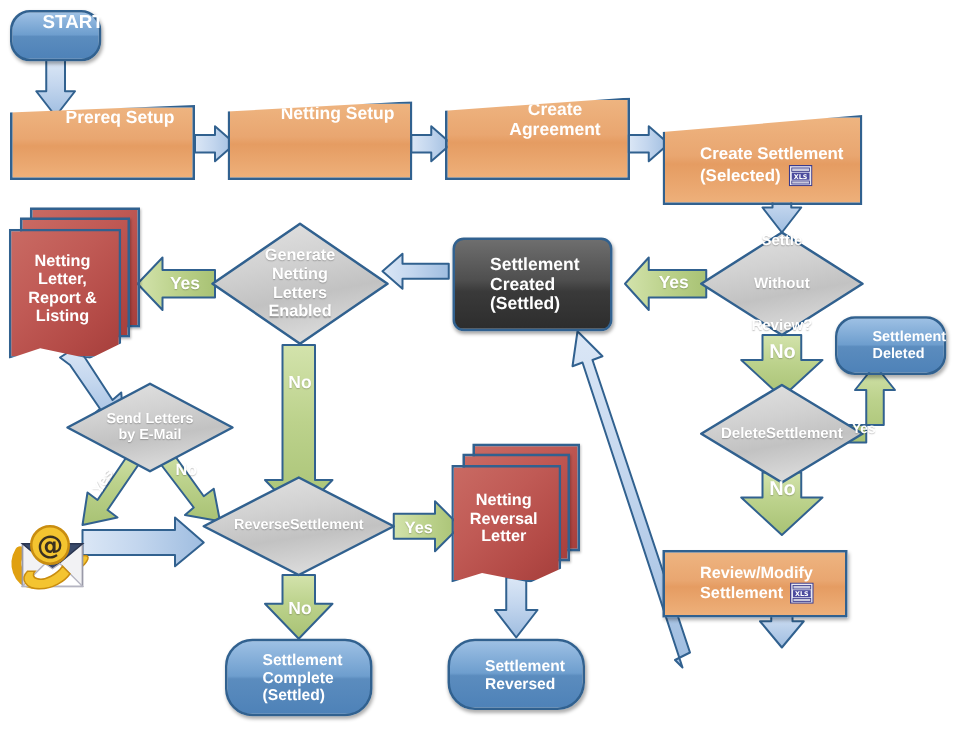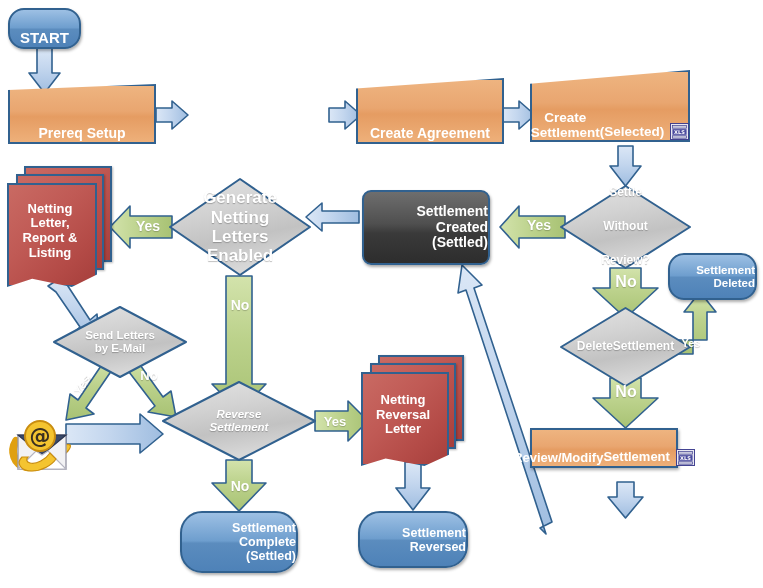--- a/index.html
+++ b/index.html
@@ -1,21 +1,21 @@
 <!DOCTYPE html>
 <html><head>
 <meta charset="utf-8">
 <style>
   html,body{margin:0;padding:0;background:#ffffff;}
   body{font-family:"Liberation Sans",sans-serif;}
   #canvas{position:relative;width:763px;height:588px;background:#ffffff;overflow:hidden;}
   #svg-layer{position:absolute;left:0;top:0;width:763px;height:588px;}
 
-  .node{position:absolute;box-sizing:border-box;display:flex;align-items:flex-end;justify-content:center;
-        text-align:center;color:#ffffff;font-weight:bold;line-height:1.12;z-index:5;}
+  .node{position:absolute;box-sizing:border-box;display:flex;align-items:flex-start;justify-content:center;
+        text-align:center;color:#ffffff;font-weight:bold;line-height:1.12;z-index:5;padding-left:28px;}
 
   
   .term{border:2px solid #31618f;border-radius:16px;
         background:linear-gradient(to bottom,#9dc0e4 0%,#6e9ece 48%,#5b8cbe 52%,#4e82b8 100%);
         box-shadow:1px 2px 3px rgba(0,0,0,.32);}
   .term.big{border-radius:22px;}
 
   
   .proc{border:2px solid #31618f;
         background:linear-gradient(to bottom,#eeb480 0%,#e9a670 45%,#e59c62 55%,#eeb07a 100%);
@@ -136,27 +136,31 @@
 
   <div class="node term" style="left:8px;top:8px;width:73px;height:41px;font-size:15px;">
     <span>START</span>
   </div>
 
   <div class="node proc" style="left:8px;top:84px;width:148px;height:60px;font-size:14px;
               clip-path:polygon(0% 10%,100% 0%,100% 100%,0% 100%);">
     <span>Prereq Setup</span>
   </div>
 
+  <div class="node proc" style="left:182px;top:81px;width:148px;height:63px;font-size:14px;
+              clip-path:polygon(0% 13%,100% 0%,100% 100%,0% 100%);">
+    <span>Netting Setup</span>
+  </div>
 
   <div class="node proc" style="left:356px;top:78px;width:148px;height:66px;font-size:14px;
               clip-path:polygon(0% 16%,100% 0%,100% 100%,0% 100%);">
     <span>Create Agreement</span>
   </div>
 
-  <div class="node proc" style="left:530px;top:70px;width:160px;height:72px;font-size:13.5px;flex-direction:row;
+  <div class="node proc" style="left:530px;top:92px;width:160px;height:72px;font-size:13.5px;flex-direction:column;
               clip-path:polygon(0% 19%,100% 0%,100% 100%,0% 100%);padding-top:8px;">
     <span>Create Settlement</span>
     <span style="display:flex;align-items:center;justify-content:center;margin-top:2px;">
       <span>(Selected)</span>
       <span class="xls">
         <svg viewBox="0 0 20 18" width="19" height="17">
           <rect x="0.5" y="0.5" width="19" height="17" fill="#e8e8f2" stroke="#3a3a8c" stroke-width="1"></rect>
           <rect x="2.5" y="2.5" width="15" height="3" fill="#c8c8dd" stroke="#3a3a8c" stroke-width="0.7"></rect>
           <rect x="2.5" y="6.5" width="15" height="6" fill="#4b4b9e"></rect>
           <text x="10" y="11.6" font-family="DejaVu Sans, sans-serif" font-size="5.4" font-weight="bold" fill="#ffffff" text-anchor="middle">XLS</text>
@@ -185,39 +189,39 @@
       <span>Delete</span>
       <span>Settlement</span>
     </div>
   </div>
 
   <div class="node term" style="left:668px;top:253px;width:89px;height:47px;font-size:11.5px;flex-direction:column;">
     <span>Settlement</span>
     <span>Deleted</span>
   </div>
 
-  <div class="node proc" style="left:530px;top:428px;width:148px;height:40px;font-size:13px;flex-direction:row;">
+  <div class="node proc" style="left:530px;top:440px;width:148px;height:54px;font-size:13px;flex-direction:column;">
     <span>Review/Modify</span>
     <span style="display:flex;align-items:center;justify-content:center;margin-top:1px;">
       <span>Settlement</span>
       <span class="xls">
         <svg viewBox="0 0 20 18" width="19" height="17">
           <rect x="0.5" y="0.5" width="19" height="17" fill="#e8e8f2" stroke="#3a3a8c" stroke-width="1"></rect>
           <rect x="2.5" y="2.5" width="15" height="3" fill="#c8c8dd" stroke="#3a3a8c" stroke-width="0.7"></rect>
           <rect x="2.5" y="6.5" width="15" height="6" fill="#4b4b9e"></rect>
           <text x="10" y="11.6" font-family="DejaVu Sans, sans-serif" font-size="5.4" font-weight="bold" fill="#ffffff" text-anchor="middle">XLS</text>
           <rect x="2.5" y="13.5" width="15" height="2.6" fill="#c8c8dd" stroke="#3a3a8c" stroke-width="0.7"></rect>
         </svg>
       </span>
     </span>
   </div>
 
 
   <div class="dia" style="left:170px;top:179px;width:140px;height:96px;">
-    <div class="lbl" style="font-size:17px;flex-direction:column;">
+    <div class="lbl" style="font-size:13px;flex-direction:column;">
       <span>Generate</span>
       <span>Netting</span>
       <span>Letters</span>
       <span>Enabled</span>
     </div>
   </div>
 
   <div class="docstack" style="left:6px;top:166px;width:108px;height:122px;">
     <div class="docsheet" style="left:18px;top:0;width:84px;height:92px;"></div>
     <div class="docsheet" style="left:10px;top:8px;width:84px;height:92px;"></div>
@@ -245,21 +249,21 @@
       <path d="M12,24 L12,58 L60,58 L60,24 Z" fill="#f2f2f4" stroke="#9a9aa8" stroke-width="1.4"></path>
       <path d="M12,24 L36,44 L60,24 Z" fill="#3a4a6a" stroke="#2a3550" stroke-width="1.2"></path>
       <path d="M12,58 L30,40 L36,44 L42,40 L60,58 Z" fill="#ffffff" stroke="#b5b5c2" stroke-width="1.1"></path>
       <circle cx="34" cy="25" r="15" fill="#f4c430" stroke="#c98d10" stroke-width="2"></circle>
       <text x="34" y="32" font-family="DejaVu Sans, sans-serif" font-size="21" font-weight="bold" fill="#3a3020" text-anchor="middle">@</text>
       <path d="M16,46 C10,52 14,60 26,60 C36,60 46,54 50,48 L44,42 C40,48 30,54 24,52 C20,51 20,48 22,46 Z" fill="#f4c430" stroke="#c98d10" stroke-width="1.2"></path>
     </svg>
   </div>
 
   <div class="dia" style="left:163px;top:382px;width:152px;height:78px;">
-    <div class="lbl" style="font-size:11.5px;flex-direction:column;font-style:italic;">
+    <div class="lbl" style="font-size:11.5px;flex-direction:row;">
       <span>Reverse</span>
       <span>Settlement</span>
     </div>
   </div>
 
   <div class="docstack" style="left:360px;top:355px;width:108px;height:110px;">
     <div class="docsheet" style="left:18px;top:0;width:82px;height:82px;"></div>
     <div class="docsheet" style="left:10px;top:8px;width:82px;height:82px;"></div>
     <div class="docsheet" style="left:1px;top:17px;width:84px;height:90px;
                 clip-path:polygon(0% 0%,100% 0%,100% 88%,72% 100%,28% 92%,0% 100%);"></div>

